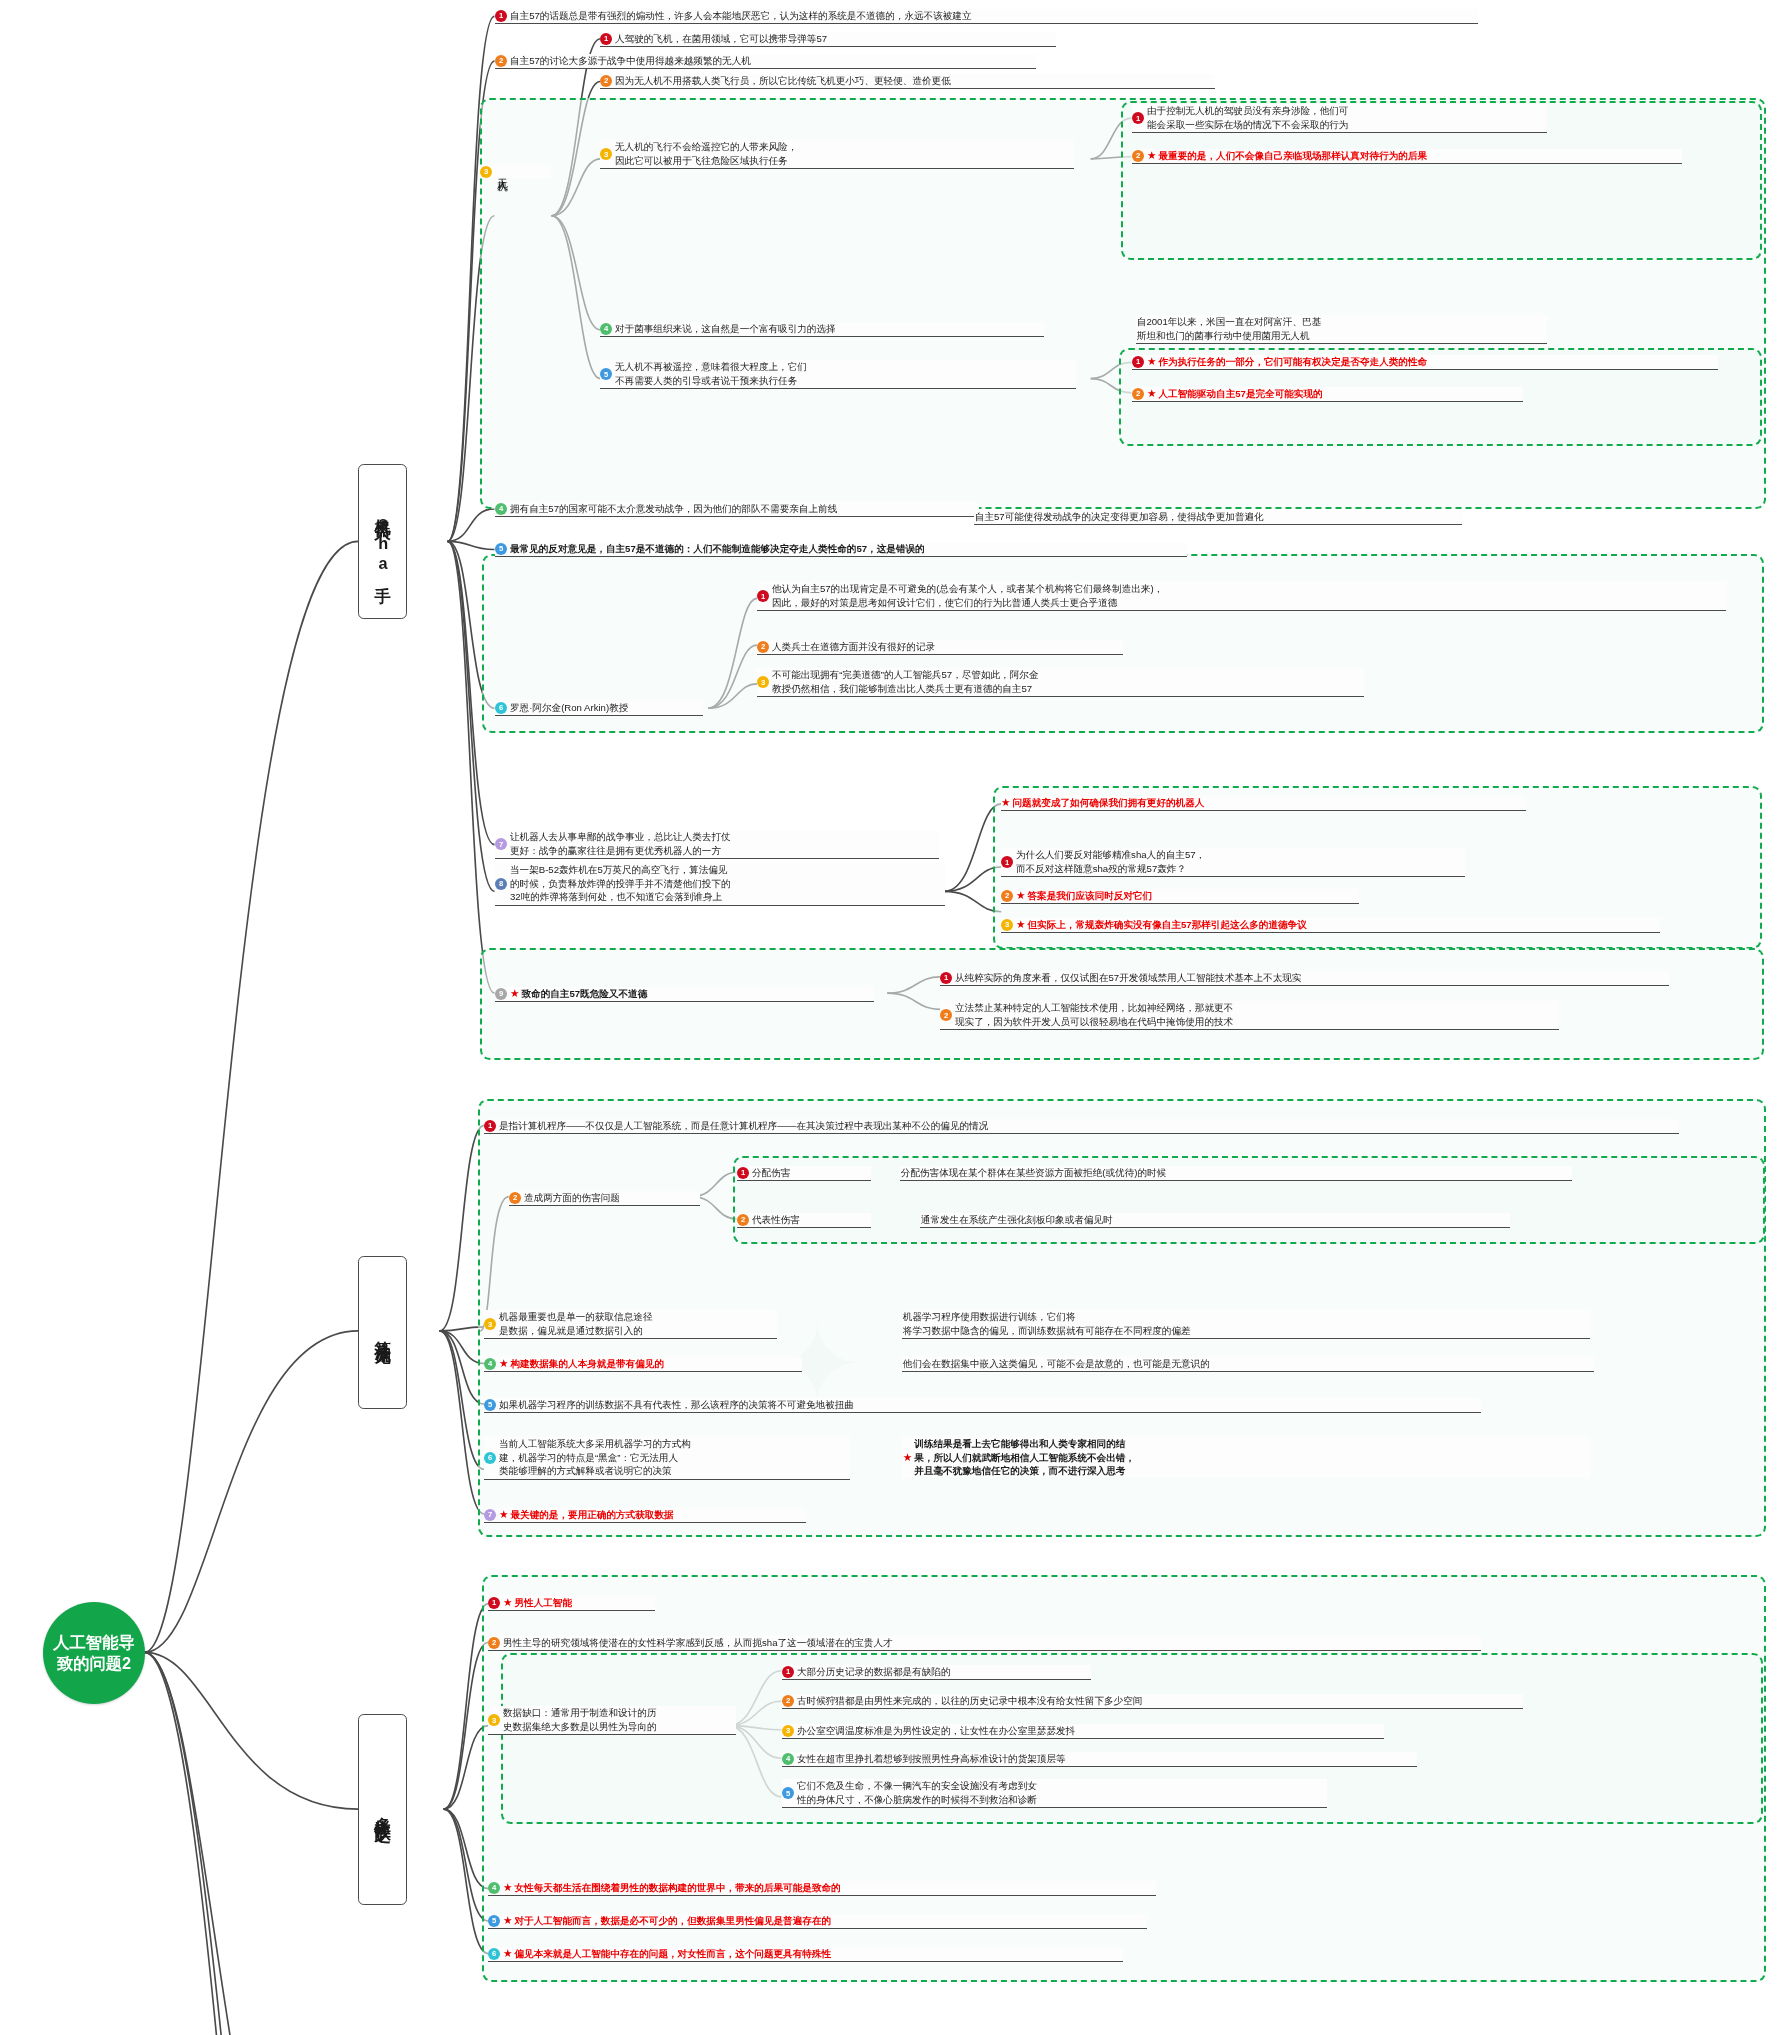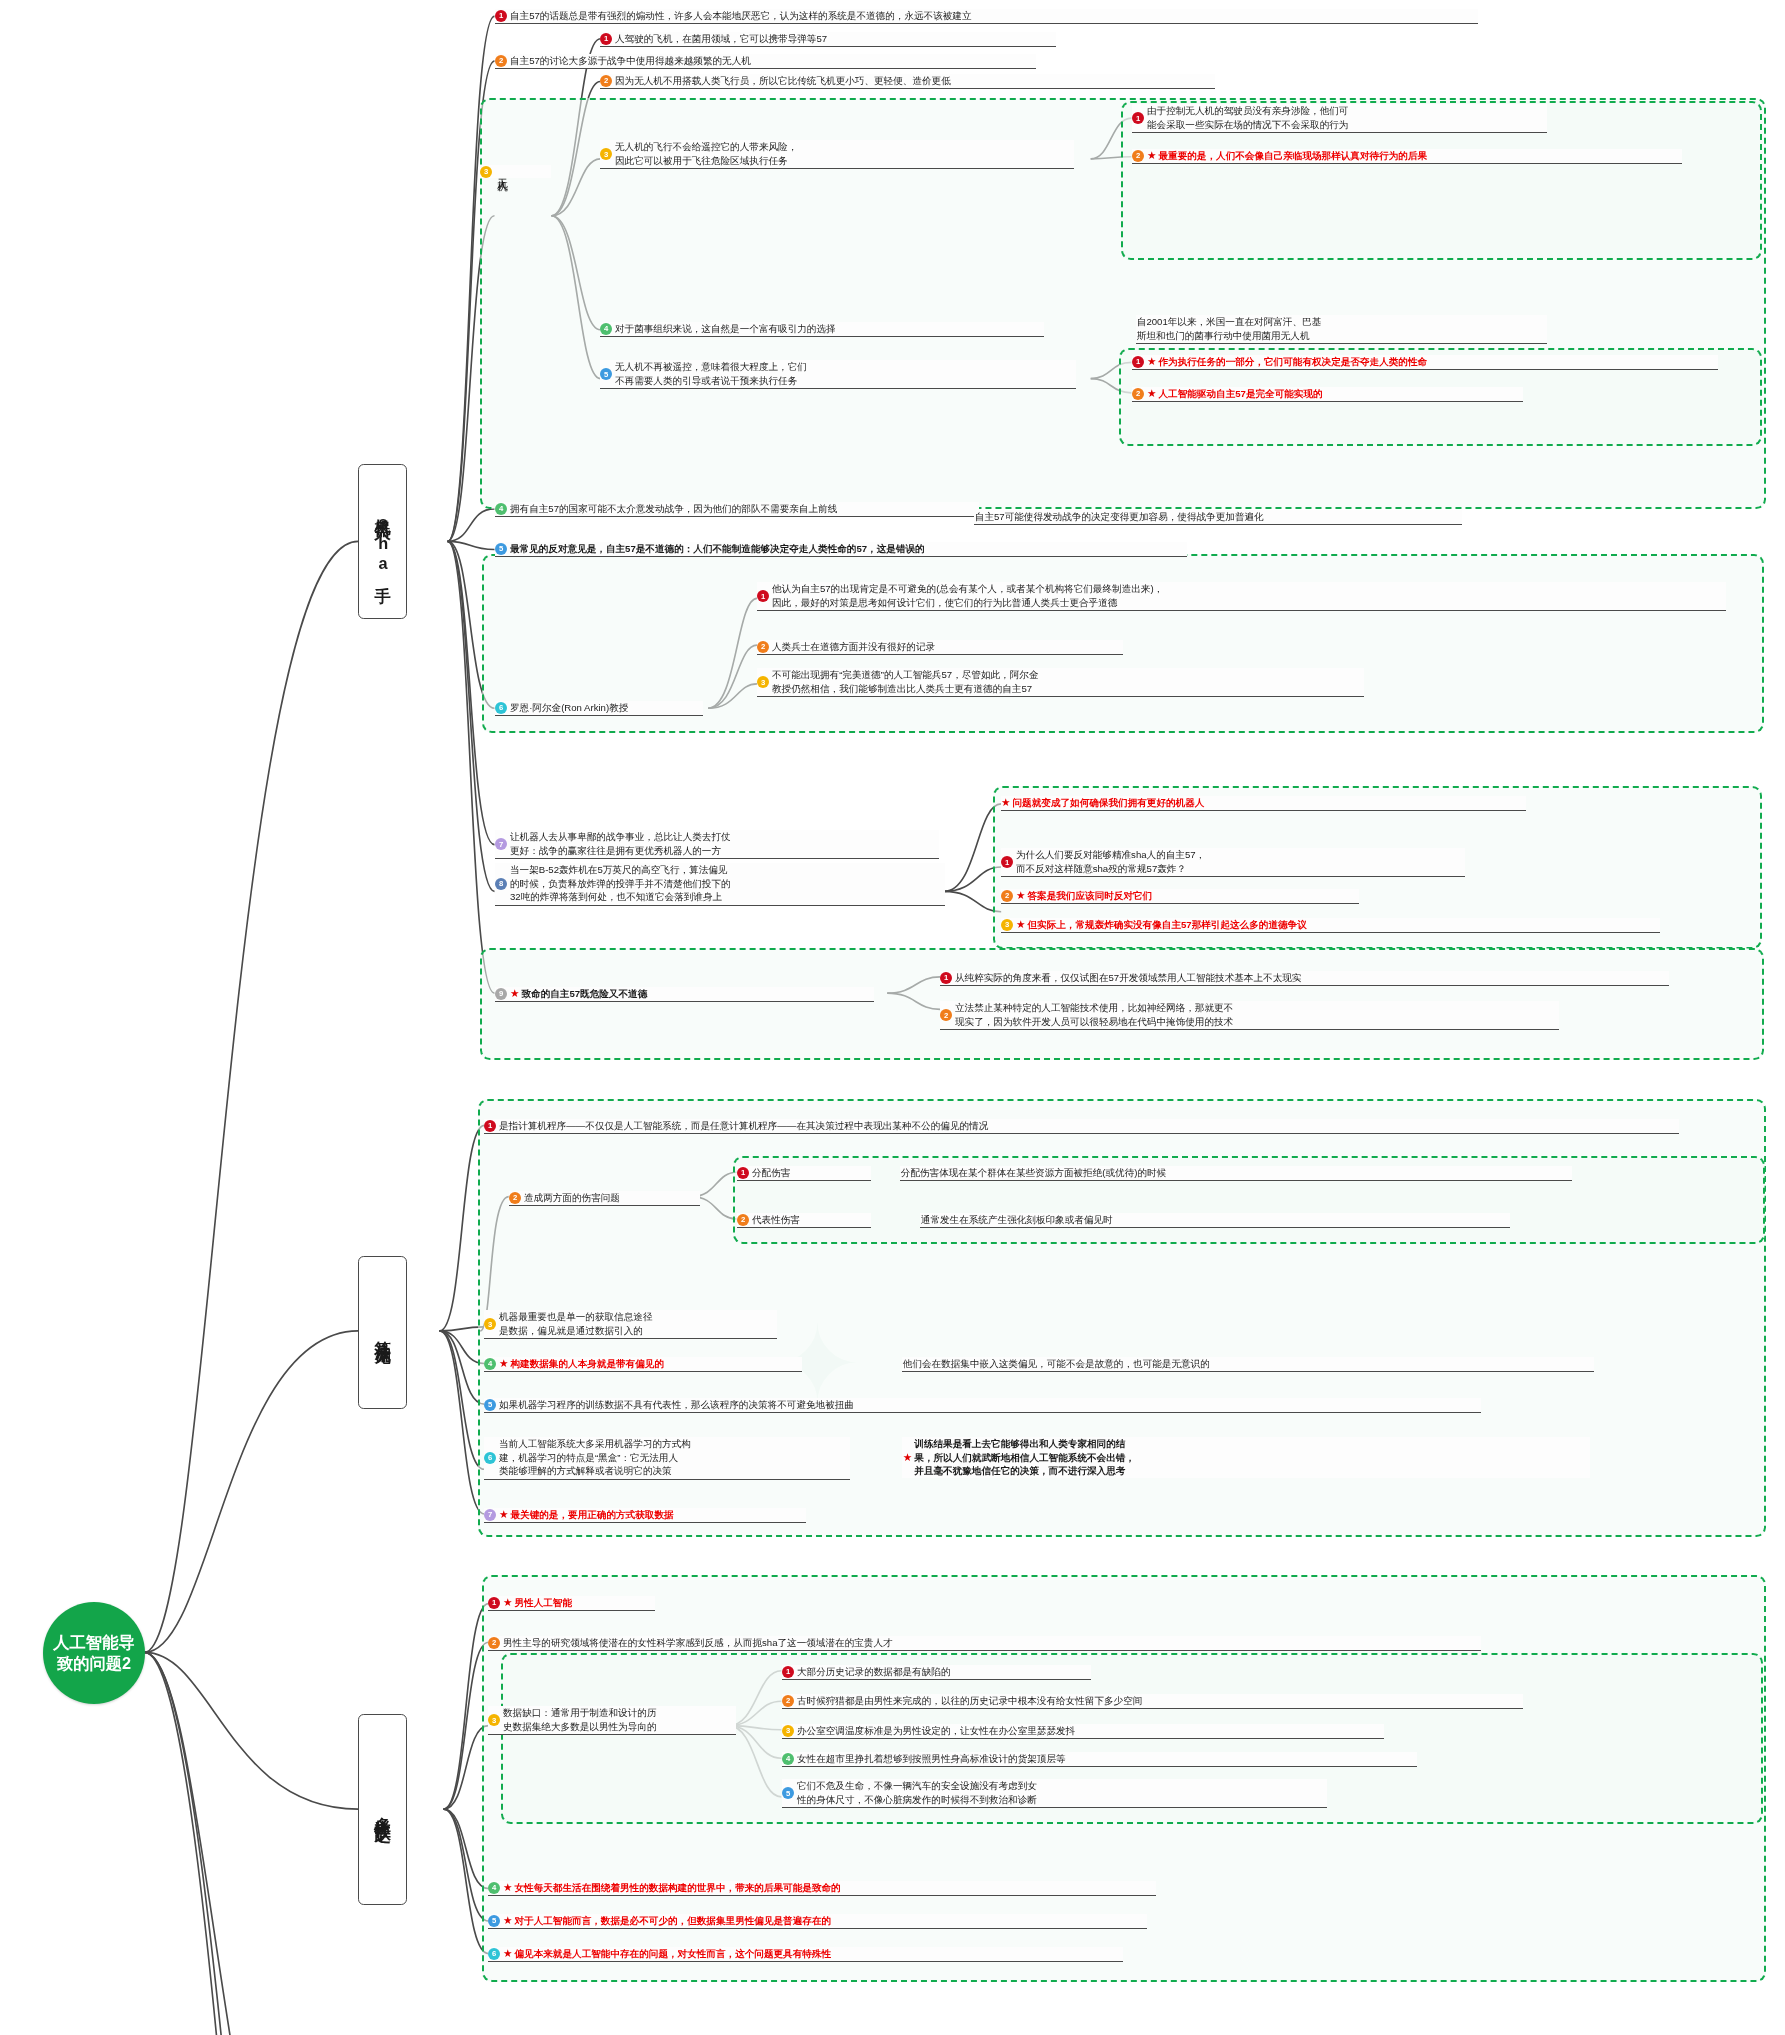--- a/index.html
+++ b/index.html
@@ -347,20 +347,24 @@
   </div>
   <div class="node under plain" style="left:920px;top:1213px;width:590px;">
     <span class="txt">通常发生在系统产生强化刻板印象或者偏见时</span>
   </div>
 
   <div class="node under" style="left:484px;top:1310px;width:293px;align-items:center;">
     <span class="bullet c3">3</span>
     <span class="txt">机器最重要也是单一的获取信息途径
 是数据，偏见就是通过数据引入的</span>
   </div>
+  <div class="node under plain" style="left:902px;top:1310px;width:688px;">
+    <span class="txt">机器学习程序使用数据进行训练，它们将
+将学习数据中隐含的偏见，而训练数据就有可能存在不同程度的偏差</span>
+  </div>
 
   <div class="node under red" style="left:484px;top:1357px;width:318px;">
     <span class="bullet c4">4</span>
     <span class="star">★</span>
     <span class="txt">构建数据集的人本身就是带有偏见的</span>
   </div>
   <div class="node under plain" style="left:902px;top:1357px;width:692px;">
     <span class="txt">他们会在数据集中嵌入这类偏见，可能不会是故意的，也可能是无意识的</span>
   </div>
 

